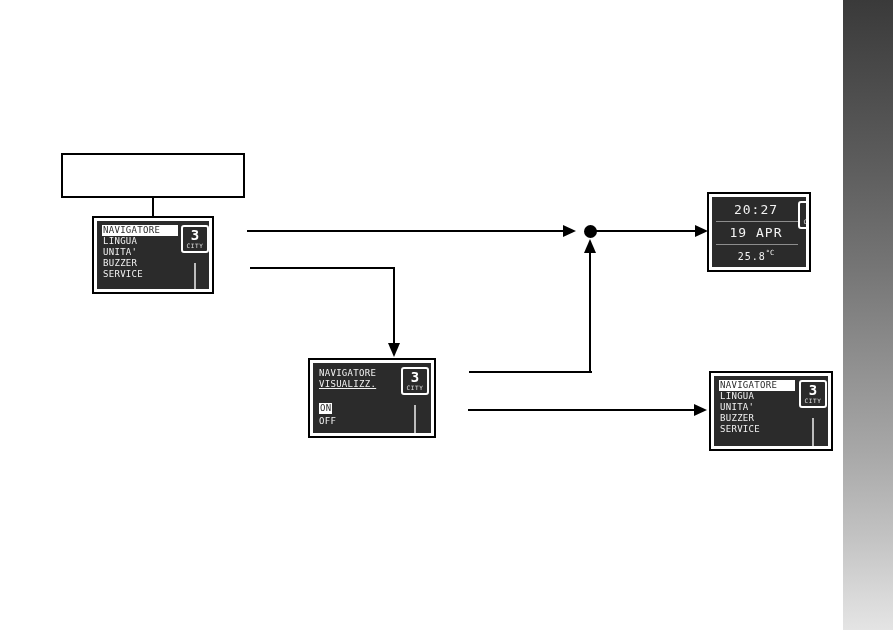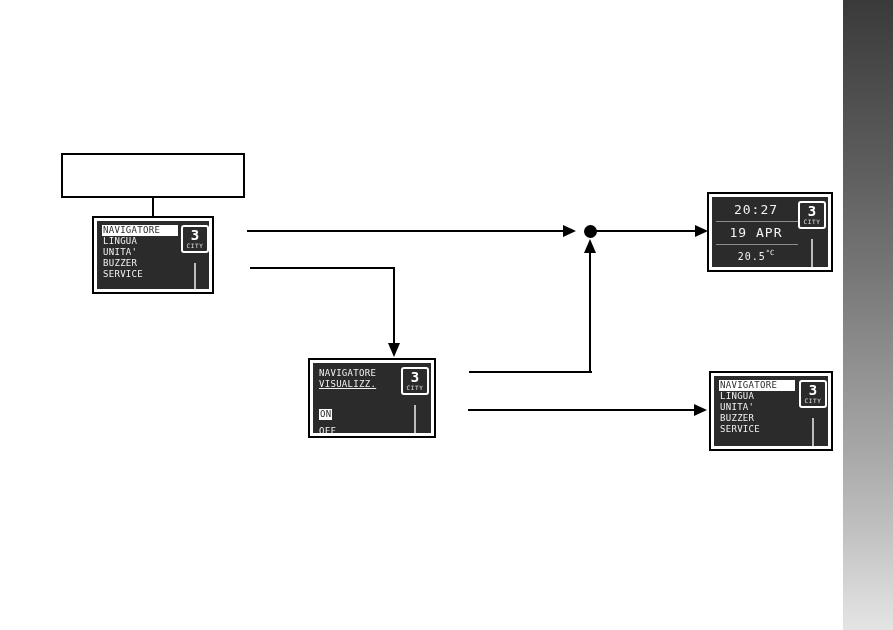--- a/index.html
+++ b/index.html
@@ -175,38 +175,38 @@
         <div class="gear-num">3</div>
         <div class="gear-sub">CITY</div>
       </div>
     </div>
   </div>
 
   <div class="lcd" style="left:310px;top:360px;width:124px;height:76px;">
     <div class="lcd-inner">
       <div class="nv-title" style="left:6px;top:5px;">NAVIGATORE</div>
       <div class="nv-title" style="left:6px;top:16px;text-decoration:underline;">VISUALIZZ.</div>
-      <div class="nv-opt sel" style="left:6px;top:40px;margin-top:6px;">ON</div>
-      <div class="nv-opt" style="left:6px;top:63px;">OFF</div>
+      <div class="nv-opt sel" style="left:6px;top:40px;">ON</div>
+      <div class="nv-opt" style="left:6px;top:53px;">OFF</div>
       <div class="gear-stem" style="left:101px;top:42px;height:32px;"></div>
       <div class="gear-box" style="left:88px;top:4px;width:28px;height:28px;">
         <div class="gear-num">3</div>
         <div class="gear-sub">CITY</div>
       </div>
     </div>
   </div>
 
-  <div class="lcd" style="left:709px;top:194px;width:122px;height:76px;">
+  <div class="lcd" style="left:709px;top:194px;width:100px;height:76px;">
     <div class="lcd-inner">
       <div class="clk-row" style="top:5px;">20:27</div>
       <div class="clk-div" style="top:24px;"></div>
       <div class="clk-row" style="top:28px;">19 APR</div>
       <div class="clk-div" style="top:47px;"></div>
       <div class="clk-row" style="top:51px;">
-        <span class="sm">20.5</span><span class="deg">°C</span>
+        <span class="sm">25.8</span><span class="deg">°C</span>
       </div>
       <div class="gear-stem" style="left:99px;top:42px;height:32px;"></div>
       <div class="gear-box" style="left:86px;top:4px;width:28px;height:28px;">
         <div class="gear-num">3</div>
         <div class="gear-sub">CITY</div>
       </div>
     </div>
   </div>
 
   <div class="lcd" style="left:711px;top:373px;width:120px;height:76px;">

